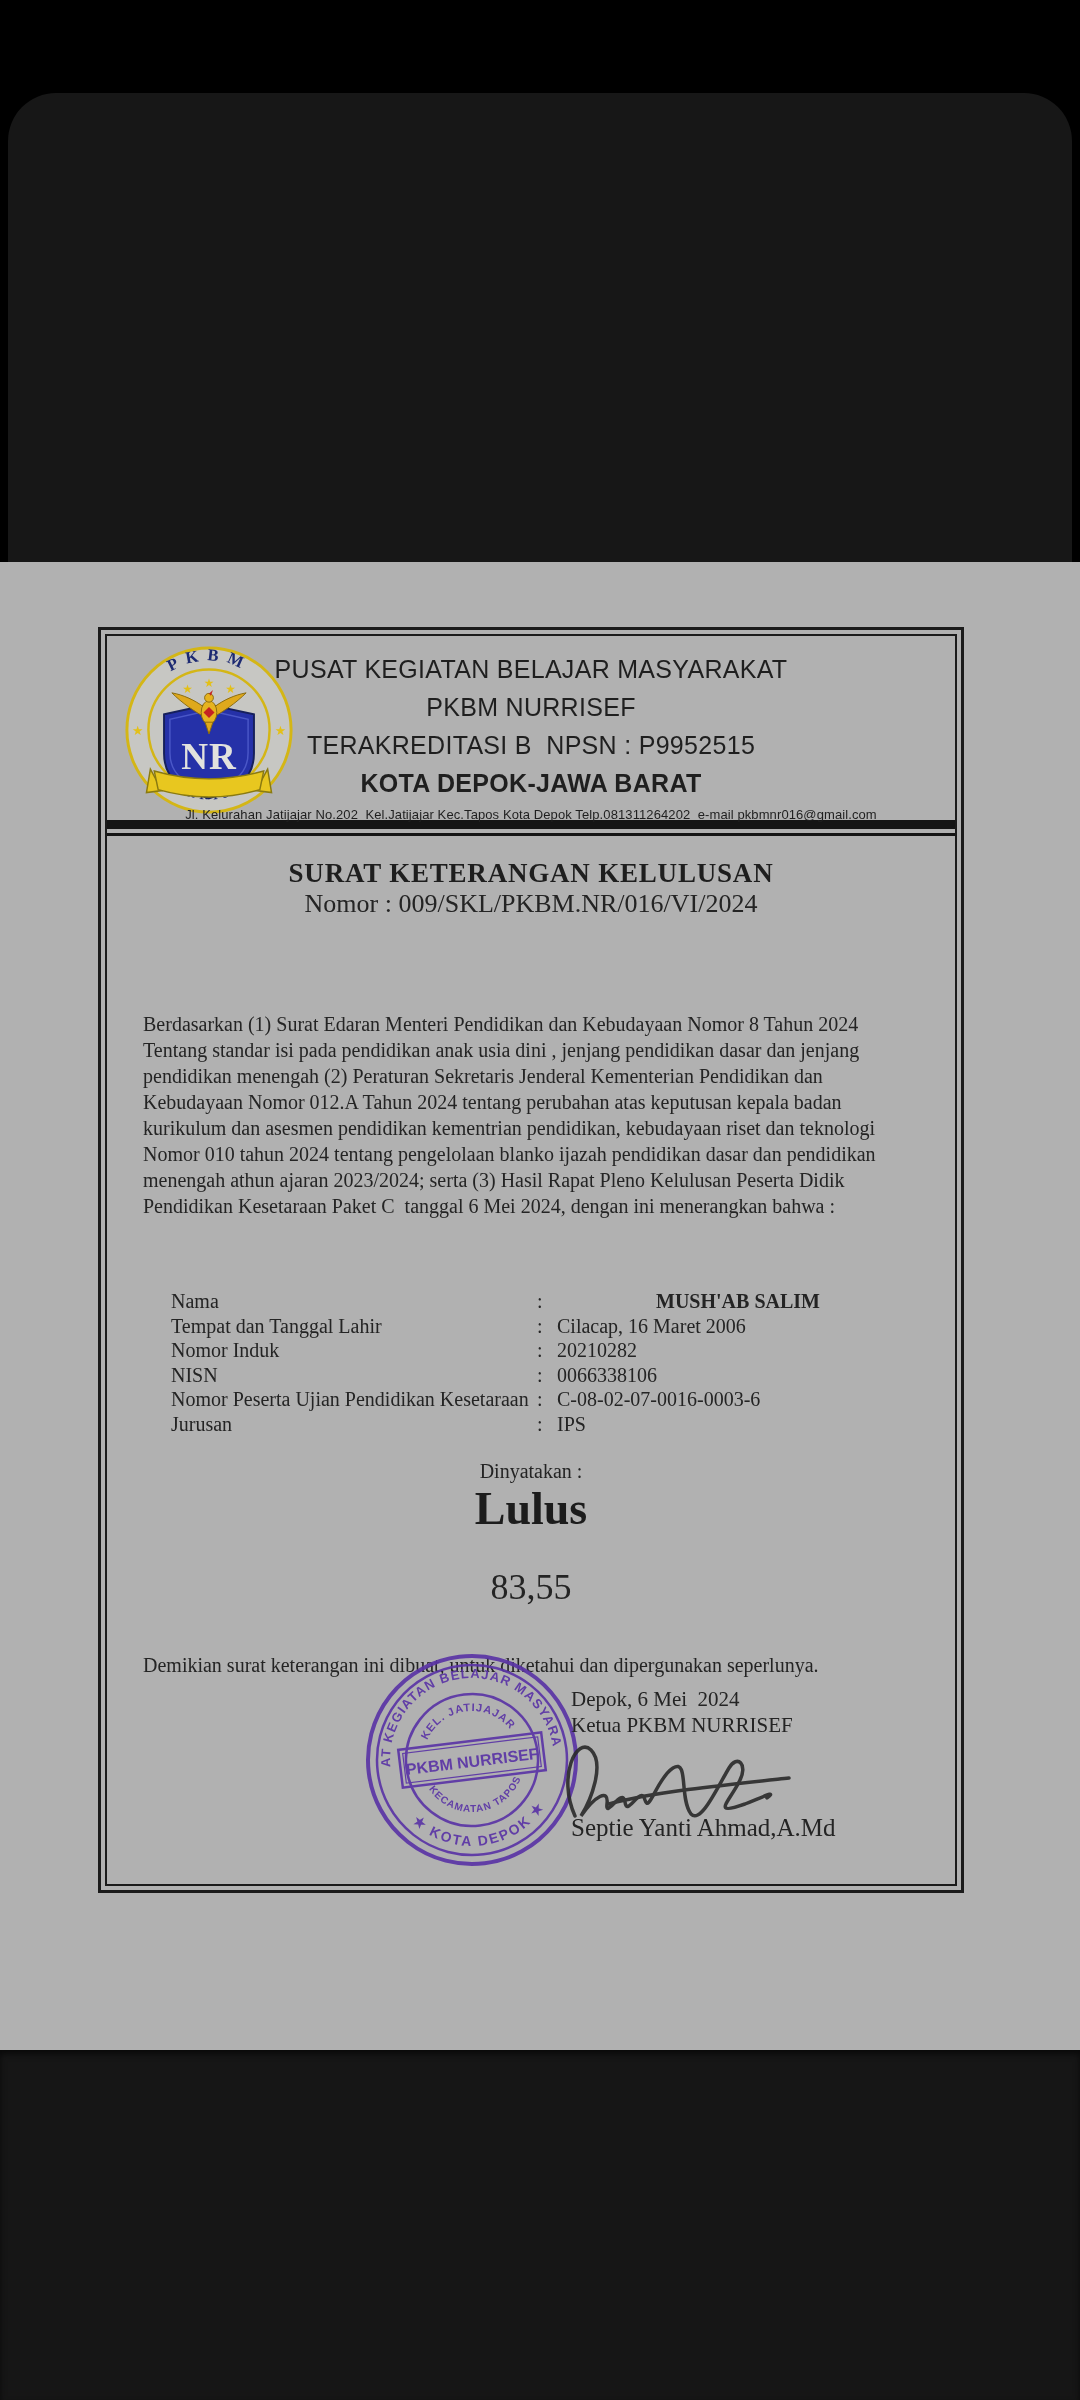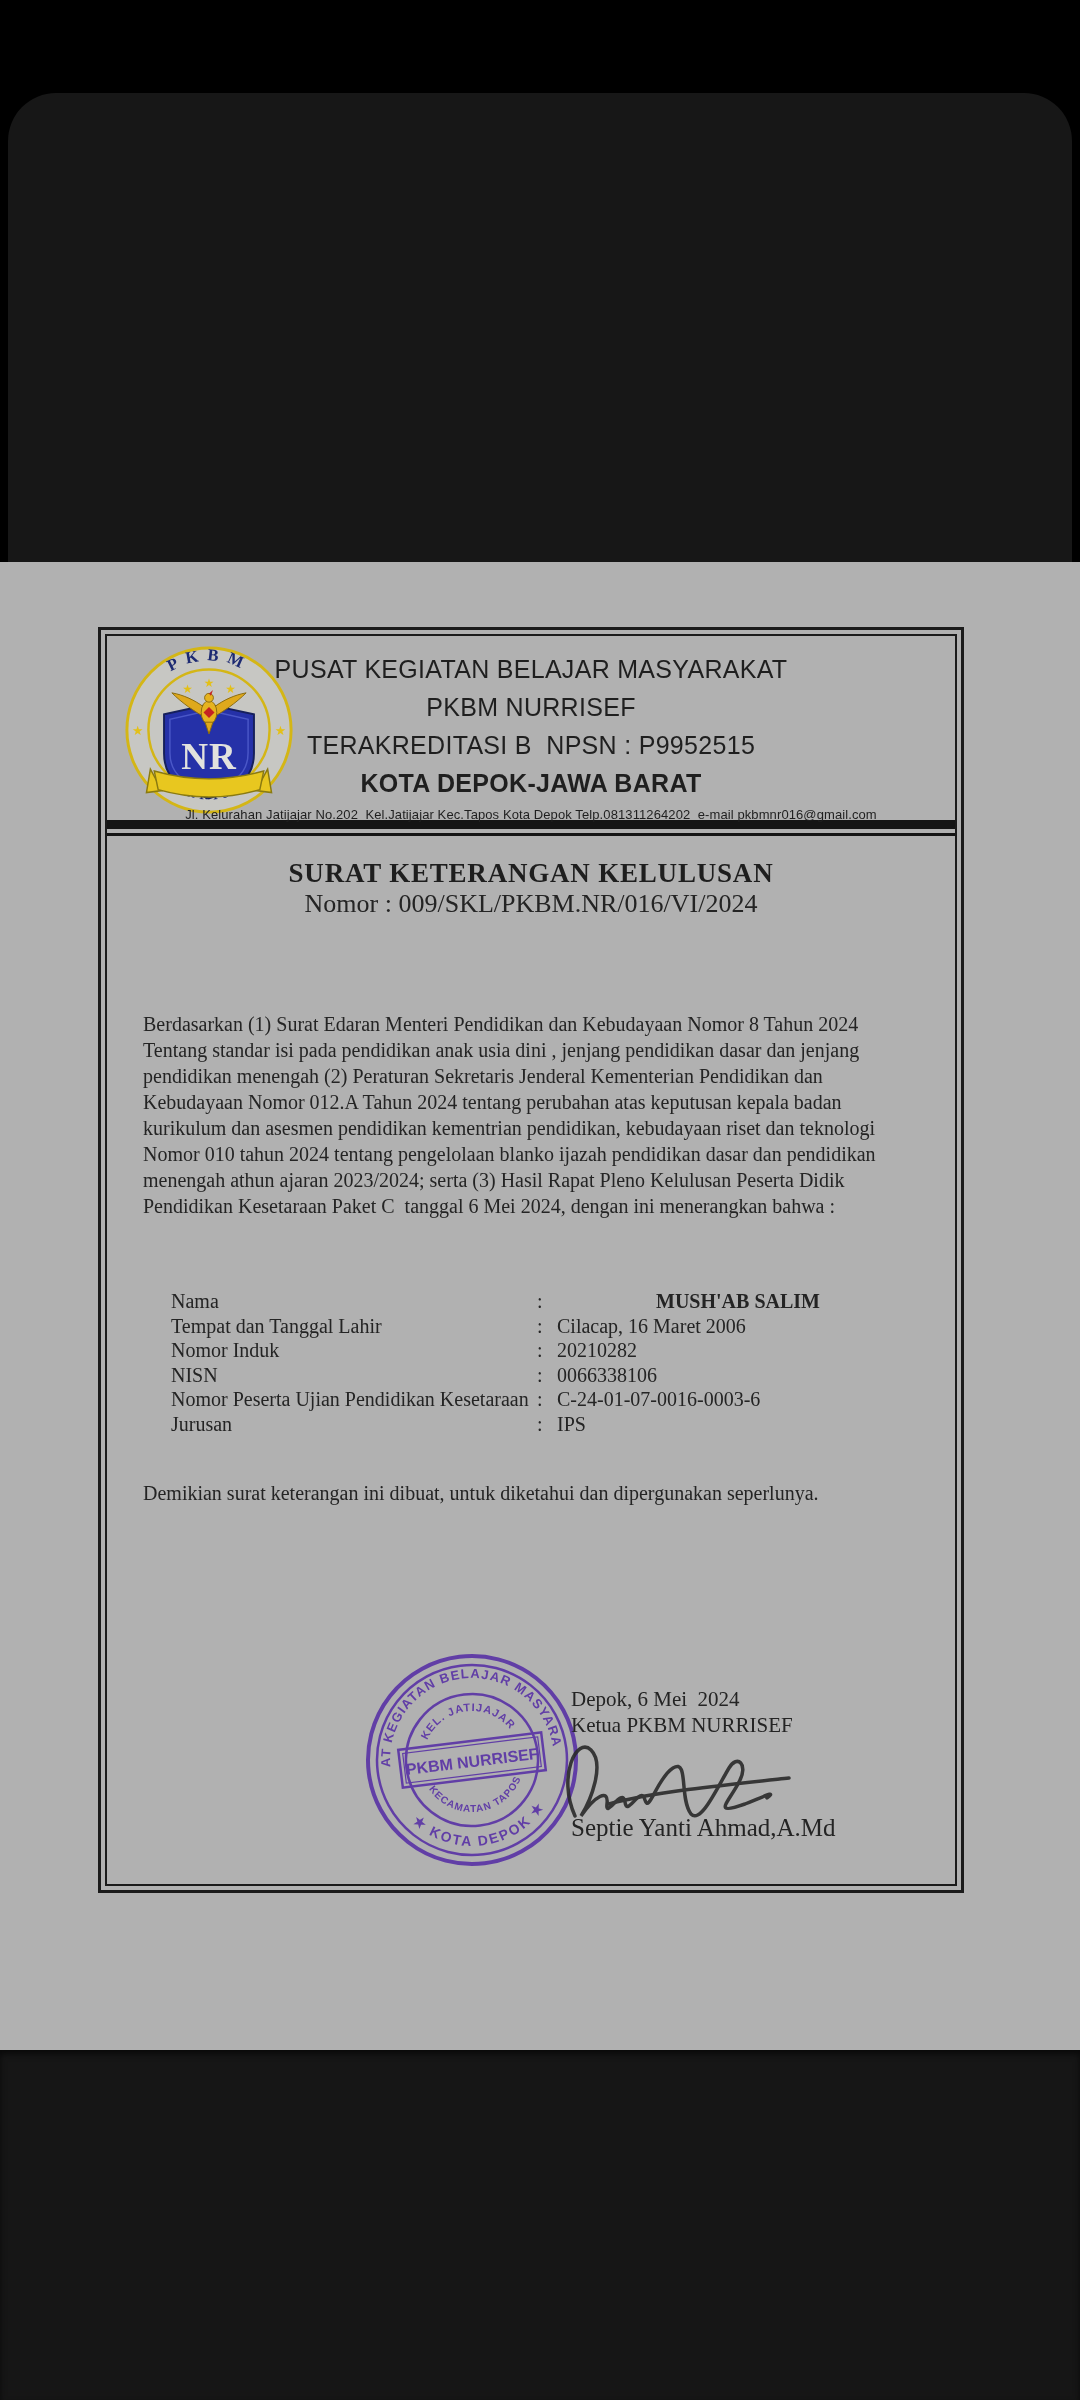--- a/index.html
+++ b/index.html
@@ -127,26 +127,31 @@
               <span>:</span>
               <span>Cilacap, 16 Maret 2006</span>
             <span>Nomor Induk</span>
               <span>:</span>
               <span>20210282</span>
             <span>NISN</span>
               <span>:</span>
               <span>0066338106</span>
             <span>Nomor Peserta Ujian Pendidikan Kesetaraan</span>
               <span>:</span>
-              <span>C-24-01-07-0016-0003-6</span>
+              <span>C-08-02-07-0016-0003-6</span>
             <span>Jurusan</span>
               <span>:</span>
               <span>IPS</span>
           </div>
 
+          <div class="result">
+            <div class="result-label">Dinyatakan :</div>
+            <div class="result-status">Lulus</div>
+            <div class="result-score">83,55</div>
+          </div>
 
           <div class="closing">Demikian surat keterangan ini dibuat, untuk diketahui dan dipergunakan seperlunya.</div>
         </div>
 
         <div class="stamp-wrap">
           <svg width="224" height="224" viewBox="0 0 224 224">
             <g transform="rotate(-7 112 112)" stroke="#5b35a6" fill="none">
               <circle cx="112" cy="112" r="104" stroke-width="4"></circle>
               <circle cx="112" cy="112" r="95" stroke-width="2.5"></circle>
               <circle cx="112" cy="112" r="66" stroke-width="2.5"></circle>

